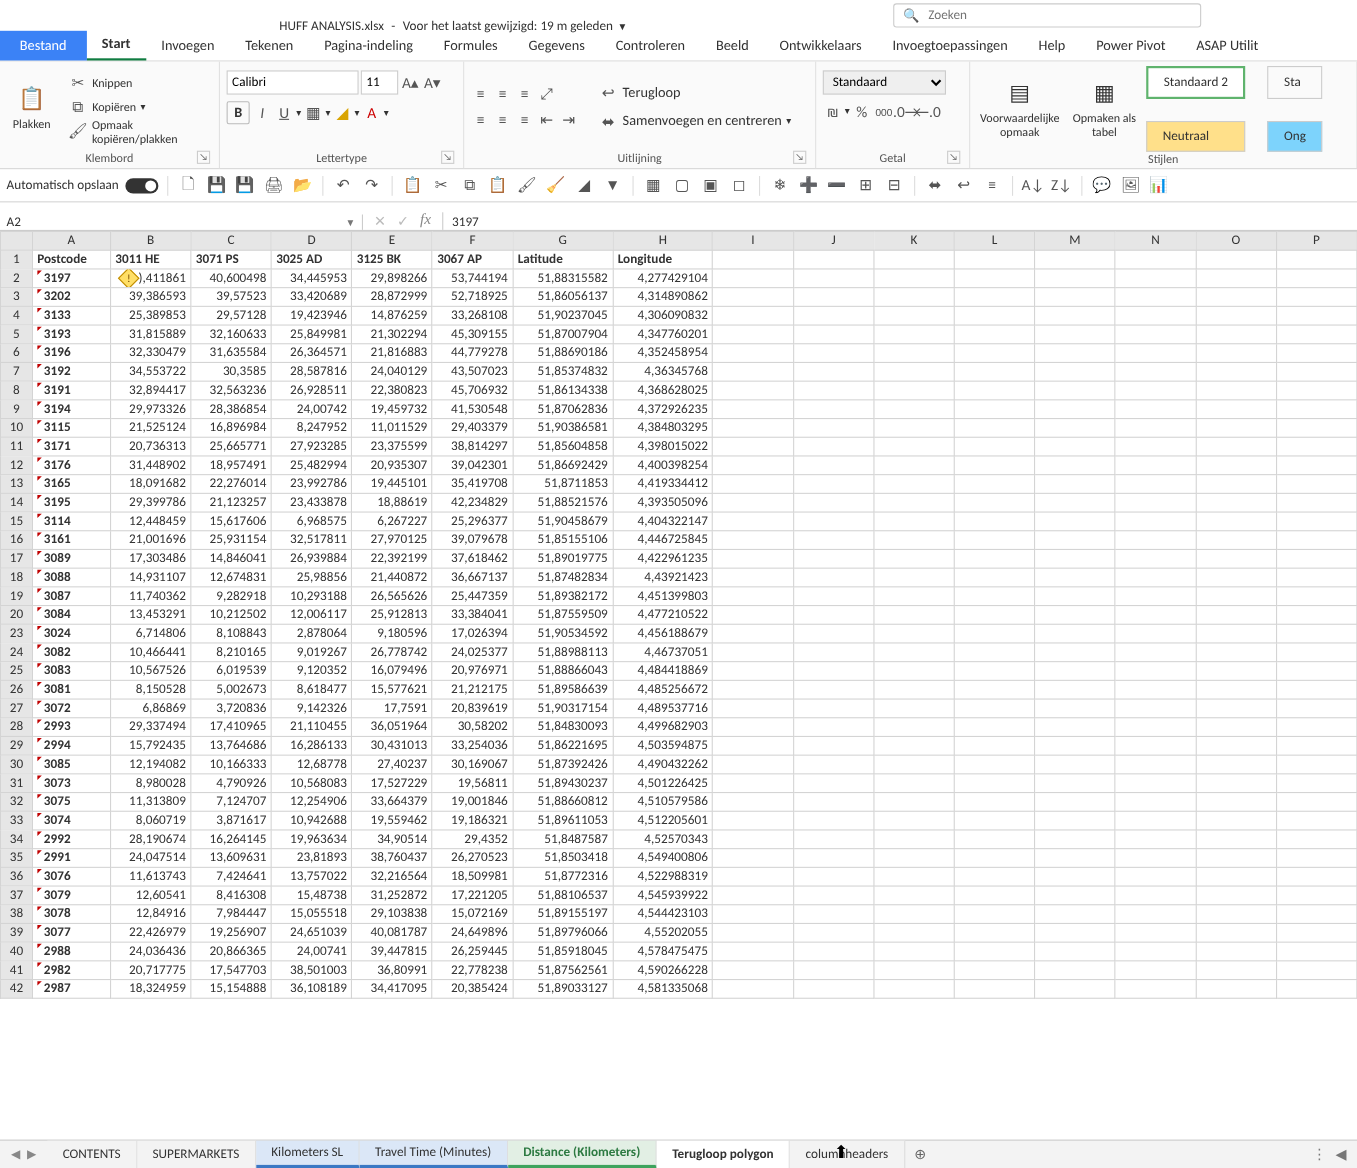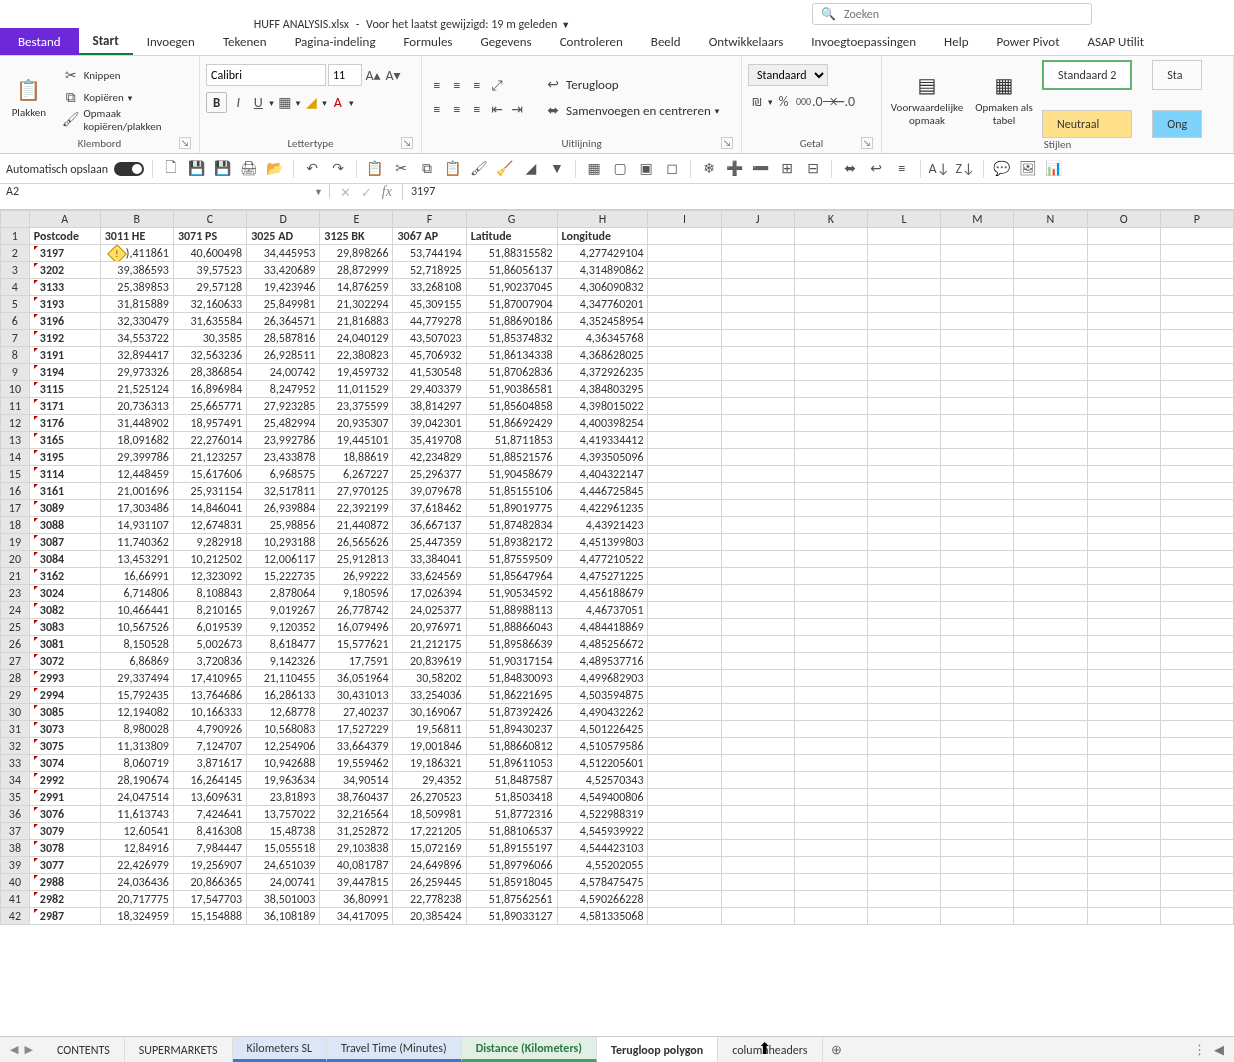--- a/index.html
+++ b/index.html
@@ -8,21 +8,21 @@
   
   .titlebar { height: 28px; display: flex; align-items: center; padding: 0 12px; font-size: 12px; }
   .titlebar .title-center { flex: 1; text-align: center; display: flex; align-items: center; justify-content: center; gap: 4px; margin-top: 20px; }
   .titlebar .dropdown-arrow { font-size: 9px; }
   .searchbox { display: flex; align-items: center; border: 1px solid #ccc; border-radius: 3px; width: 280px; height: 22px; padding: 0 8px; color: #888; gap: 8px; margin-right: 130px; }
   .searchbox input { border: none; outline: none; flex: 1; font-size: 12px; color: #ef4444; }
 
   
   .ribbon-tabs { display: flex; align-items: stretch; height: 28px; background: #fff; border-bottom: 1px solid #d4d4d4; }
   .ribbon-tab { padding: 0 14px; display: flex; align-items: center; font-size: 13px; cursor: pointer; }
-  .ribbon-tab.file { background: #6d28d9; color: #fff; padding: 0 18px; }
+  .ribbon-tab.file { background: #3b82f6; color: #fff; padding: 0 18px; }
   .ribbon-tab.active { border-bottom: 2px solid #107c41; font-weight: 600; }
 
   
   .ribbon { display: flex; height: 98px; border-bottom: 1px solid #ccc; background: #fafafa; }
   .ribbon-group { display: flex; flex-direction: column; padding: 4px 6px 2px 6px; border-right: 1px solid #e1e1e1; position: relative; }
   .ribbon-group-body { flex: 1; display: flex; align-items: center; gap: 6px; }
   .ribbon-group-label { font-size: 11px; color: #555; text-align: center; height: 16px; display:flex; align-items:center; justify-content:center; position:relative; }
   .ribbon-group-label .launcher { position:absolute; right: 2px; font-size:9px; color:#666; border:1px solid #ccc; width:12px;height:12px; line-height:10px; text-align:center; }
   .big-btn { display: flex; flex-direction: column; align-items: center; justify-content: center; width: 50px; height: 66px; font-size: 11px; text-align: center; line-height: 1.2; }
   .big-icon { width: 28px; height: 28px; display: flex; align-items: center; justify-content: center; font-size: 20px; margin-bottom: 2px; }
@@ -40,21 +40,21 @@
   .style-cell.b4 { border:1px solid #ccc; }
 
   
   .qat { height: 30px; border-bottom: 1px solid #d4d4d4; display: flex; align-items: center; padding: 0 6px; gap: 6px; background:#fff; }
   .qat .sep { width:1px; height: 18px; background:#ddd; margin:0 2px; }
   .qat .sw { width: 30px; height: 14px; border-radius: 7px; background:#333; position:relative; display:inline-block; }
   .qat .sw::after { content:""; position:absolute; right:2px; top:2px; width:10px; height:10px; border-radius:50%; background:#fff; }
   .qat-icon { width:20px;height:20px; display:flex; align-items:center; justify-content:center; color:#555; font-size:14px; }
 
   
-  .formula-row { display: flex; align-items: flex-start; height: 26px; border-bottom: 1px solid #ccc; }
+  .formula-row { display: flex; align-items: flex-end; height: 26px; border-bottom: 1px solid #ccc; }
   .name-box { width: 330px; border-right:1px solid #ccc; display:flex; align-items:center; padding: 0 6px; font-size: 12px; justify-content:space-between; }
   .name-box .dd { font-size:9px; color:#777; }
   .fx-controls { display:flex; align-items:center; gap: 10px; padding:0 10px; color:#888; border-right:1px solid #ccc; }
   .fx { font-style: italic; font-family: "Times New Roman", serif; font-size: 14px; }
   .formula-input { flex:1; padding: 0 8px; font-size: 12px; }
 
   
   .grid-area { position: relative; overflow: hidden; }
   table.grid { border-collapse: collapse; width: 100%; table-layout: fixed; }
   table.grid th, table.grid td { border: 1px solid #d4d4d4; height: 17px; font-size: 12px; padding: 0 4px; white-space: nowrap; overflow: hidden; }
@@ -208,21 +208,21 @@
       </div>
     </div>
     <div class="ribbon-group-label">
         <span>Uitlijning</span>
         <span class="launcher">↘</span>
       </div>
   </div>
 
   <div class="ribbon-group" style="width:140px">
     <div class="ribbon-group-body" style="flex-direction:column; gap:6px; align-items:flex-start; padding-top:4px;">
-      <select class="font-select" style="width:80px">
+      <select class="font-select" style="width:112px">
         <option>Standaard</option>
       </select>
       <div class="inline-icons">
         <span class="icon-sq">₪</span>
         <span style="font-size:9px">▾</span>
         <span class="icon-sq">%</span>
         <span class="icon-sq" style="font-size:10px">000</span>
         <span class="icon-sq">.0→</span>
         <span class="icon-sq">←.0</span>
       </div>
@@ -731,39 +731,20 @@
           <td></td>
           <td></td>
           <td></td>
           <td></td>
           <td></td>
           <td></td>
           <td></td>
           <td></td>
         </tr>
         <tr>
-          <th class="rowhead">21</th>
-          <td class="post">3162</td>
-          <td class="numcell">16,66991</td>
-          <td class="numcell">12,323092</td>
-          <td class="numcell">15,222735</td>
-          <td class="numcell">26,99222</td>
-          <td class="numcell">33,624569</td>
-          <td class="numcell">51,85647964</td>
-          <td class="numcell">4,475271225</td>
-          <td></td>
-          <td></td>
-          <td></td>
-          <td></td>
-          <td></td>
-          <td></td>
-          <td></td>
-          <td></td>
-        </tr>
-        <tr>
           <th class="rowhead">23</th>
           <td class="post">3024</td>
           <td class="numcell">6,714806</td>
           <td class="numcell">8,108843</td>
           <td class="numcell">2,878064</td>
           <td class="numcell">9,180596</td>
           <td class="numcell">17,026394</td>
           <td class="numcell">51,90534592</td>
           <td class="numcell">4,456188679</td>
           <td></td>

